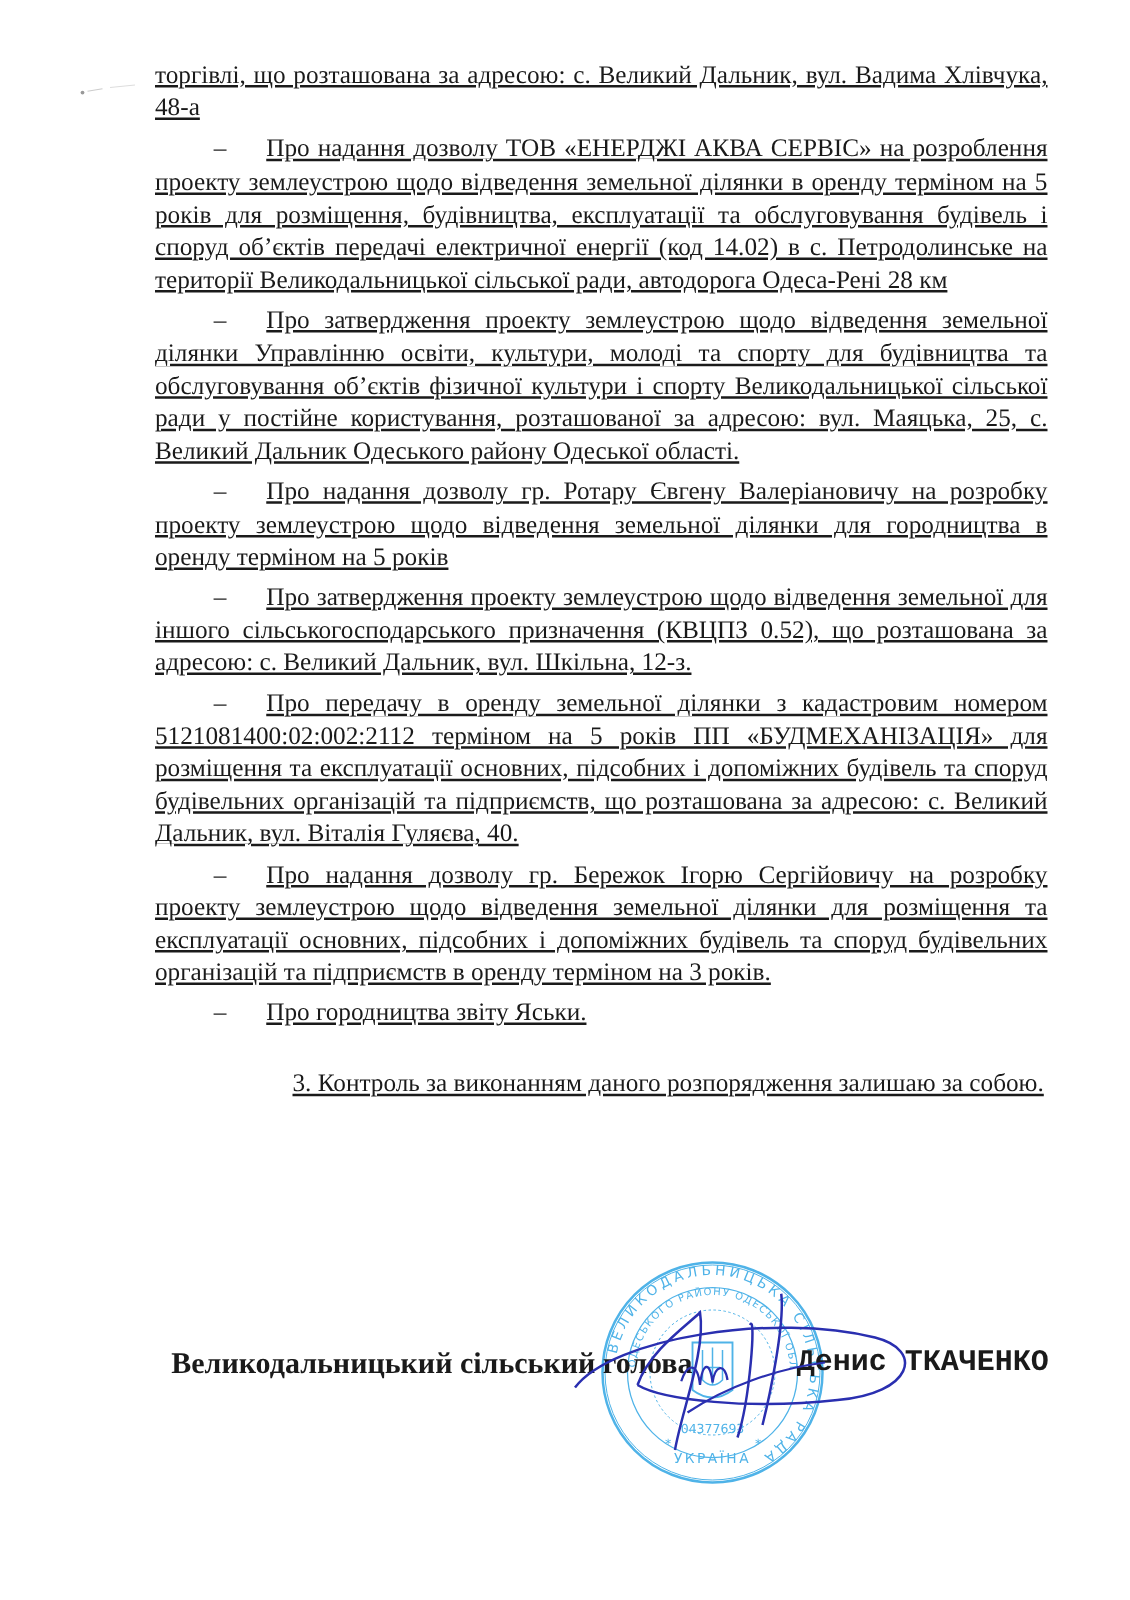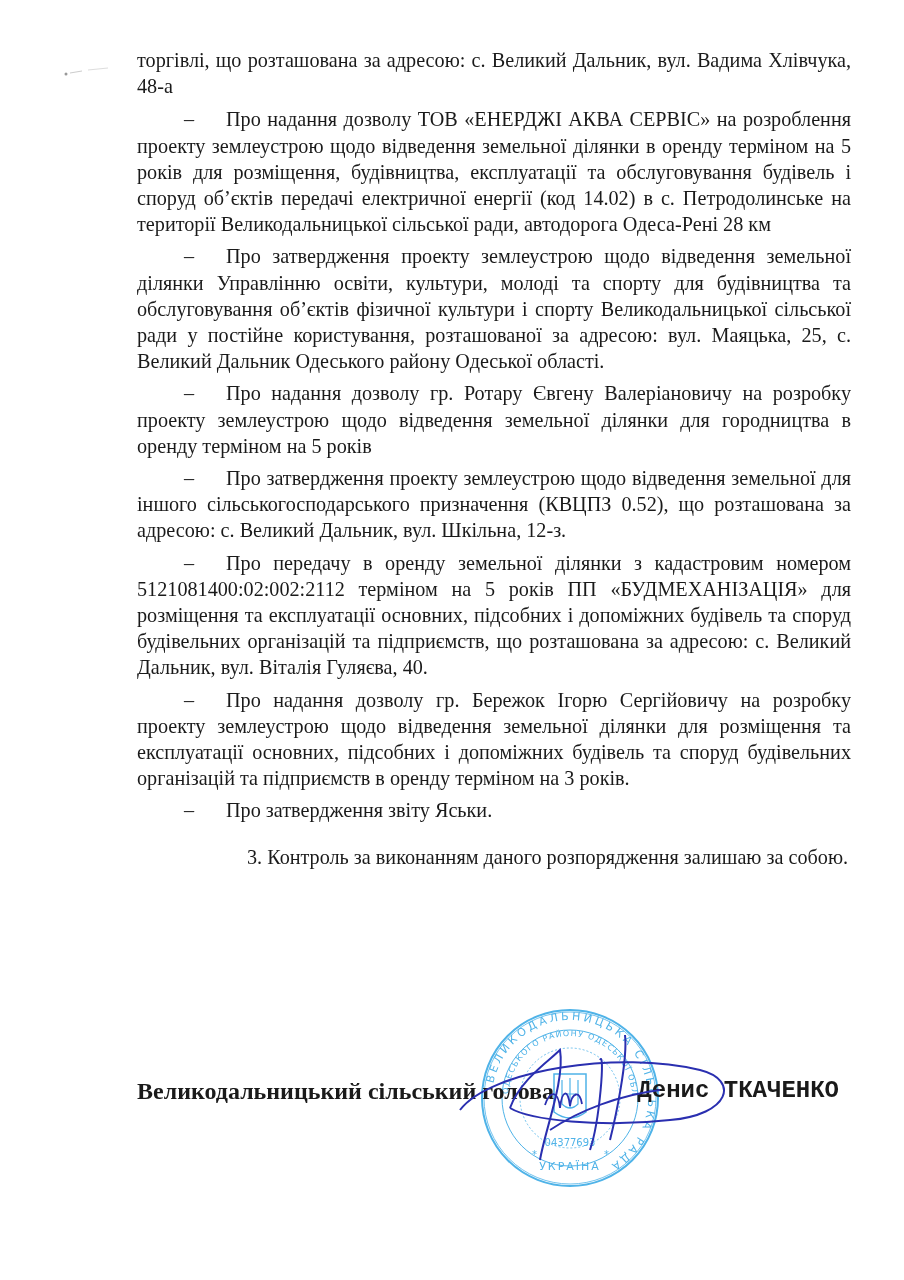--- a/index.html
+++ b/index.html
@@ -4,35 +4,35 @@
 <style>
   html, body { margin: 0; padding: 0; background: #ffffff; }
   body { width: 904px; height: 1280px; position: relative; overflow: hidden; }
   .page {
     position: absolute; left: 0; top: 0; width: 904px; height: 1280px;
     background: #ffffff;
     font-family: "Liberation Serif", "DejaVu Serif", serif;
     color: #1a1a1a;
   }
   .content {
-    position: absolute; left: 137px; top: 47px; width: 714px;
-    font-size: 20.2px; line-height: 26.2px;
+    position: absolute; left: 124px; top: 47px; width: 714px;
+    font-size: 20.2px; line-height: 26.2px; text-decoration: underline;
   }
   .para {
     text-align: justify;
     text-align-last: left;
     margin: 0 0 6px 0;
   }
   .para.cont { margin-bottom: 7px; }
   .item { text-indent: 0; }
   .item .dash {
     display: inline-block; width: 42px; margin-left: 47px; text-indent: 0;
   }
   .control {
-    margin-top: 20px; padding-left: 110px; text-align: center;
+    margin-top: 30px; padding-left: 110px; text-align: center;
   }
   .sign-row {
     position: absolute; left: 137px; top: 1078px; width: 714px;
     font-family: "Liberation Serif", "DejaVu Serif", serif;
     font-weight: bold; font-size: 24px; line-height: 26px;
     display: flex; justify-content: space-between; z-index: 2;
   }
   .sign-row .name { padding-right: 12px; font-family: Liberation Mono, monospace; }
   .stamp {
     position: absolute; left: 480px; top: 1008px; width: 180px; height: 180px; z-index: 1;
@@ -64,21 +64,21 @@
 
 
     <p class="para item"><span class="dash">–</span><span>Про надання дозволу гр. Ротару Євгену Валеріановичу на розробку проекту землеустрою щодо відведення земельної ділянки для городництва в оренду терміном на 5 років</span></p>
 
     <p class="para item"><span class="dash">–</span><span>Про затвердження проекту землеустрою щодо відведення земельної для іншого сільськогосподарського призначення (КВЦПЗ 0.52), що розташована за адресою: с. Великий Дальник, вул. Шкільна, 12-з.</span></p>
 
     <p class="para item"><span class="dash">–</span><span>Про передачу в оренду земельної ділянки з кадастровим номером 5121081400:02:002:2112 терміном на 5 років ПП «БУДМЕХАНІЗАЦІЯ» для розміщення та експлуатації основних, підсобних і допоміжних будівель та споруд будівельних організацій та підприємств, що розташована за адресою: с. Великий Дальник, вул. Віталія Гуляєва, 40.</span></p>
 
     <p class="para item"><span class="dash">–</span><span>Про надання дозволу гр. Бережок Ігорю Сергійовичу на розробку проекту землеустрою щодо відведення земельної ділянки для розміщення та експлуатації основних, підсобних і допоміжних будівель та споруд будівельних організацій та підприємств в оренду терміном на 3 років.</span></p>
 
-    <p class="para item"><span class="dash">–</span><span>Про затвердження звіту Яськи.</span></p>
+    <p class="para item"><span class="dash">–</span><span>Про городництва звіту Яськи.</span></p>
 
     <p class="para control">3. Контроль за виконанням даного розпорядження залишаю за собою.</p>
   </div>
 
   <svg class="stamp" viewBox="0 0 180 180">
     <defs>
       <path id="outerArc" d="M 90 90 m -78 0 a 78 78 0 1 1 156 0 a 78 78 0 1 1 -156 0"></path>
       <path id="innerArc" d="M 90 90 m -62 0 a 62 62 0 1 1 124 0"></path>
       <path id="bottomArc" d="M 30 120 a 66 66 0 0 0 120 0"></path>
     </defs>

